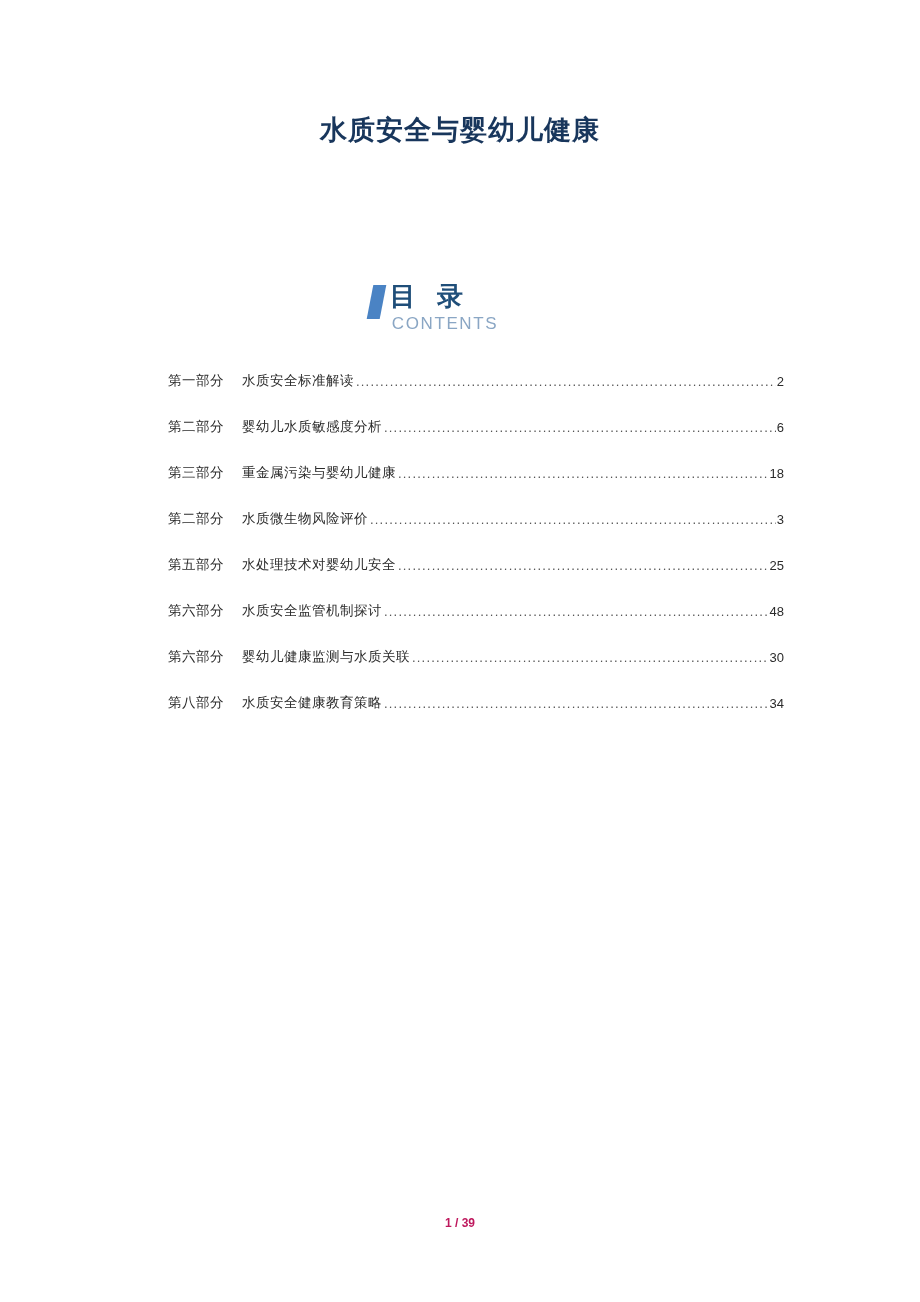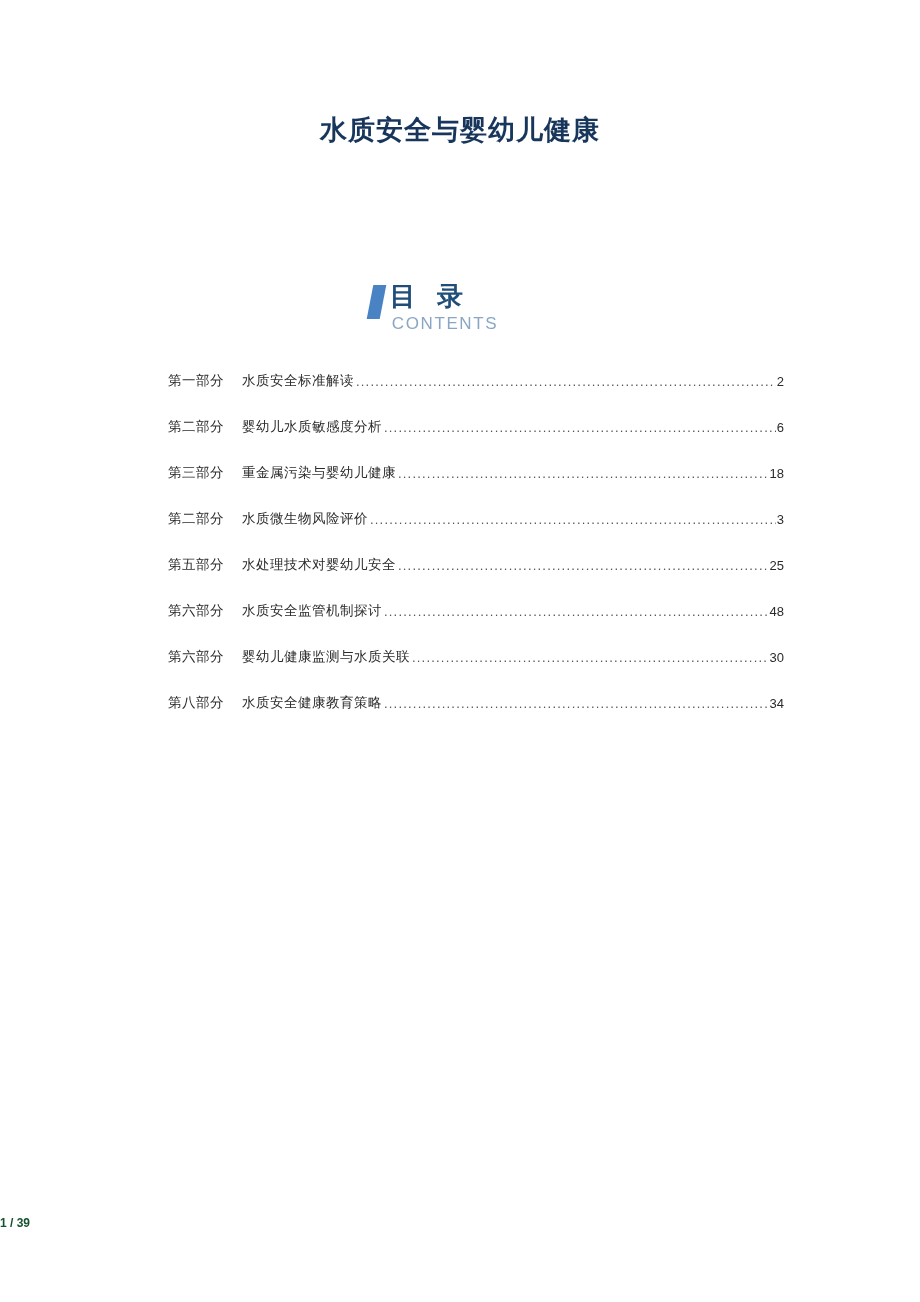--- a/index.html
+++ b/index.html
@@ -109,23 +109,24 @@
     flex: 0 0 auto;
     white-space: nowrap;
     font-size: 13px;
     color: #2b2b2b;
   }
   .footer {
     position: absolute;
     bottom: 72px;
     left: 0;
     width: 920px;
+    text-align: center;
     font-size: 12px;
     font-weight: bold;
-    color: #14532d;
+    color: #be185d;
   }
 </style>
 </head>
 <body>
 
 <div class="page">
 
   <div class="doc-title">水质安全与婴幼儿健康</div>
 
   <div class="toc-header">

